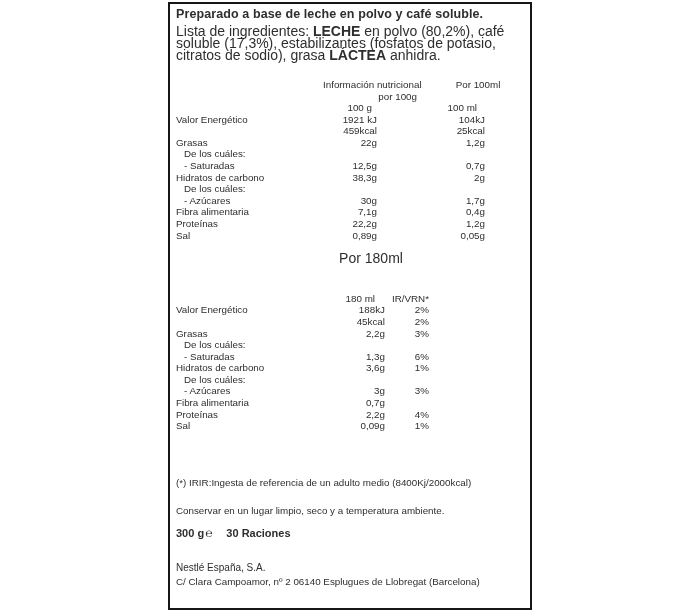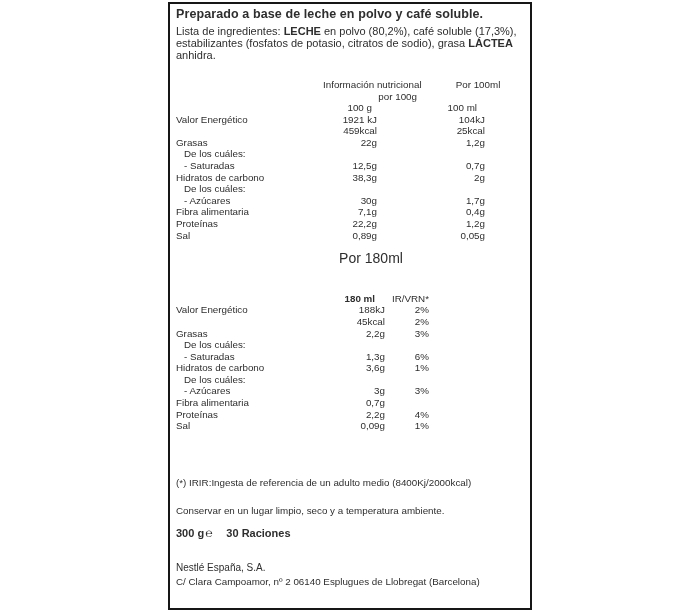--- a/index.html
+++ b/index.html
@@ -19,21 +19,21 @@
     background: #ffffff;
   }
   
   .title {
     margin: 3px 6px 0 6px;
     font-size: 12.5px; font-weight: bold; line-height: 14px;
     letter-spacing: 0.1px;
   }
   .ingredients {
     margin: 4px 8px 0 6px;
-    font-size: 11px; line-height: 12px;
+    font-size: 14px; line-height: 12px;
   }
   .ingredients b { font-weight: bold; }
   
   .t1-header {
     display: grid;
     grid-template-columns: 153px 94px 36px 50px 1fr;
     margin-top: 18px;
     font-size: 9.8px; line-height: 11.5px;
   }
   .t1h-info { grid-column: 2; text-align: right; white-space: nowrap; }
@@ -46,21 +46,21 @@
     padding-left: 6px;
     font-size: 9.8px; line-height: 11.6px; height: 11.6px;
     white-space: nowrap;
   }
   .t1-row { grid-template-columns: 111px 90px 108px 1fr; }
   .t2-row { grid-template-columns: 119px 90px 44px 1fr; }
   .t1-row .val, .t2-row .val { text-align: right; }
   .lbl.ind { padding-left: 8px; }
   .t1-colhead .val1 { padding-right: 5px; }
   .t1-colhead .val2 { padding-right: 8px; }
-  .t2-colhead .val1 { padding-right: 10px; font-weight: bold; }
+  .t2-colhead .val1 { padding-right: 10px; }
   .t2-title {
     margin-top: 12px; margin-left: 153px;
     width: 96px; text-align: center;
     font-size: 14px; line-height: 11.6px; white-space: nowrap;
   }
   
   .footnote  { margin: 45px 6px 0 6px; font-size: 9.8px; line-height: 12px; }
   .storage   { margin: 16px 6px 0 6px; font-size: 9.8px; line-height: 12px; }
   .netweight { margin: 10px 6px 0 6px; font-size: 11px; font-weight: bold; line-height: 13px; }
   .netweight .esign { font-weight: normal; font-size: 12px; margin-left: 1px; }

